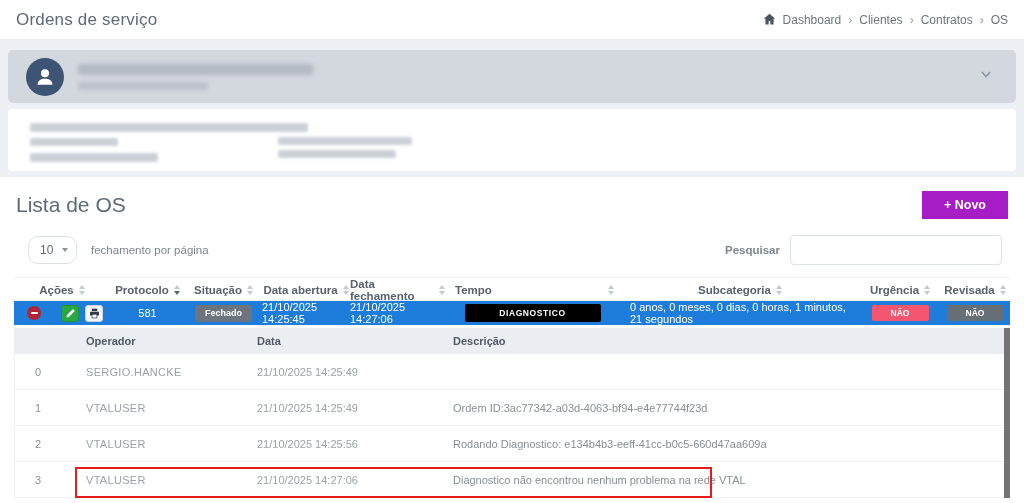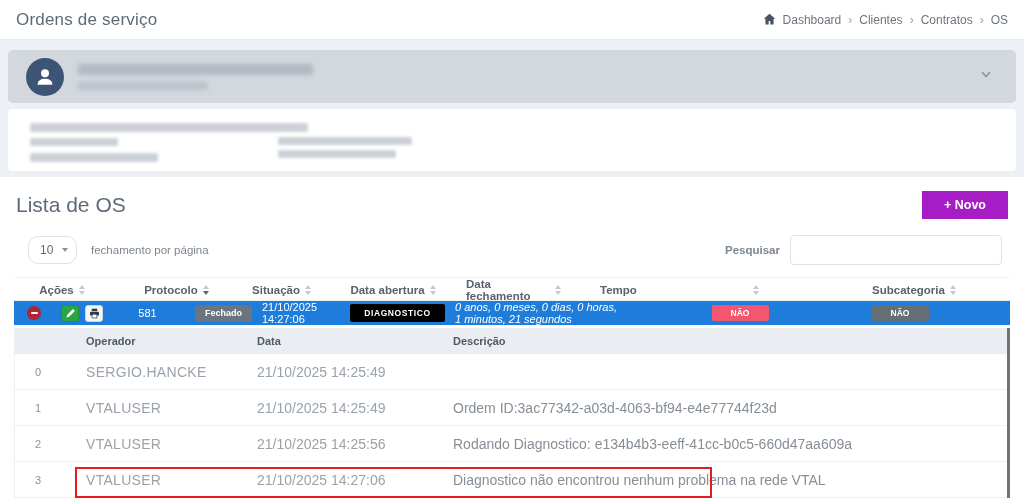--- a/index.html
+++ b/index.html
@@ -55,59 +55,59 @@
   .ps-label { font-size:11.5px; color:#7c8690; margin-left:14px; }
   .search-wrap { margin-left:auto; display:flex; align-items:center; gap:10px; }
   .search-label { font-size:11.5px; color:#7c8690; font-weight:bold; }
   .search-input { width:212px; height:30px; border:1px solid #dde2e8; border-radius:4px;
     font-size:12px; color:#5d6a78; padding:0 8px; outline:none; }
 
   
   .table { margin:12px 14px 0 14px; width:996px; }
   .grid-main { display:grid;
     grid-template-columns:96px 75px 77px 88px 95px 175px 240px 80px 70px; }
-  .thead { height:24px; border-top:1px solid #eef0f4; border-bottom:1px solid #eef0f4;gap:29px; }
+  .thead { height:24px; border-top:1px solid #eef0f4; border-bottom:1px solid #eef0f4; }
   .th { display:flex; align-items:center; justify-content:center; gap:5px;
     font-size:11.5px; font-weight:bold; color:#58626d; cursor:pointer; }
   .th.left { justify-content:flex-start; padding-left:10px; }
   .sort { display:flex; flex-direction:column; gap:1.5px; }
   .sc-up { width:0;height:0;border-left:3px solid transparent;border-right:3px solid transparent;
     border-bottom:4px solid #c3c9d0; }
   .sc-dn { width:0;height:0;border-left:3px solid transparent;border-right:3px solid transparent;
     border-top:4px solid #c3c9d0; }
   .sort.desc .sc-dn { border-top-color:#5b646e; }
 
   .row-main { height:24px; background:#1e7ddb; color:#fff; align-items:center; }
   .cell { display:flex; align-items:center; justify-content:center; font-size:11px; }
-  .cell.left { justify-content:flex-start; padding-left:10px;font-style:italic; }
+  .cell.left { justify-content:flex-start; padding-left:10px; }
   .actions-cell { justify-content:flex-start; padding-left:13px; gap:6px; }
   .minus-circle { width:14px; height:14px; border-radius:50%; background:#b02433;
     display:flex; align-items:center; justify-content:center; cursor:pointer; }
   .minus-circle i { display:block; width:7px; height:2px; background:#fff; border-radius:1px; }
   .btn-edit { width:18px; height:17px; background:#28a745; border:1px solid #22913c;
     border-radius:3px; display:flex; align-items:center; justify-content:center;
     cursor:pointer; margin-left:14px; }
   .btn-print { width:18px; height:17px; background:#f4f6f8; border:1px solid #cfd4da;
     border-radius:3px; display:flex; align-items:center; justify-content:center; cursor:pointer; }
   .badge { border-radius:3px; font-weight:bold; color:#fff; line-height:1; }
   .badge-fechado { background:#6c757d; font-size:9px; padding:4px 10px; }
   .badge-diag { background:#000; font-size:8.5px; letter-spacing:.6px; padding:5px 0;
     width:136px; text-align:center; border-radius:2px; }
   .badge-nao-red { background:#f4566f; font-size:8.5px; padding:4px 0; width:57px;
     text-align:center; border-radius:2px; }
   .badge-nao-gray { background:#666e76; font-size:8.5px; padding:4px 0; width:57px;
     text-align:center; border-radius:2px; }
 
   
-  .details { margin-top:3px; border-left:1px solid #eef1f4; border-right:3px solid #737373; }
+  .details { margin-top:3px; border-left:1px solid #eef1f4; border-right:6px solid #737373; }
   .grid-det { display:grid; grid-template-columns:56px 170px 190px 1fr; }
   .dhead { height:26px; background:#eaeef2; align-items:center; }
   .dth { font-size:11px; font-weight:bold; color:#505a64; display:flex; align-items:center; }
   .drow { height:36px; border-bottom:1px solid #eef1f4; align-items:center; }
-  .dc { font-size:14px; color:#9aa2aa; display:flex; align-items:center; }
+  .dc { font-size:11px; color:#9aa2aa; display:flex; align-items:center; }
   .dc-index { padding-left:20px; color:#8a929b; font-size:11px; }
   .dc-oper { padding-left:15px; letter-spacing:.3px; }
   .dc-data { padding-left:16px; }
   .dc-desc { padding-left:22px; color:#868e96; }
   .pad-oper { padding-left:15px; } .pad-data { padding-left:16px; } .pad-desc { padding-left:22px; }
 
   
   .annot-box { position:absolute; left:75px; top:467px; width:637px; height:31px;
     border:2px solid #e51c1c; pointer-events:none; }
   .annot-text { position:absolute; left:722px; top:470px; font-size:20px; color:#e51c1c;
@@ -271,20 +271,21 @@
                 <rect x="1.5" y="5.5" width="13" height="5.5" rx="1" fill="#2f3943"></rect>
                 <rect x="4.5" y="9" width="7" height="5.5" fill="#fff" stroke="#2f3943"></rect>
               </svg>
             </span>
           </span>
         </div>
         <div class="cell">581</div>
         <div class="cell">
           <span class="badge badge-fechado">Fechado</span>
         </div>
+        <div class="cell">21/10/2025 14:25:45</div>
         <div class="cell">21/10/2025 14:27:06</div>
         <div class="cell">
           <span class="badge badge-diag">DIAGNOSTICO</span>
         </div>
         <div class="cell left">0 anos, 0 meses, 0 dias, 0 horas, 1 minutos, 21 segundos</div>
         <div class="cell">
           <span class="badge badge-nao-red">NÃO</span>
         </div>
         <div class="cell">
           <span class="badge badge-nao-gray">NÃO</span>

